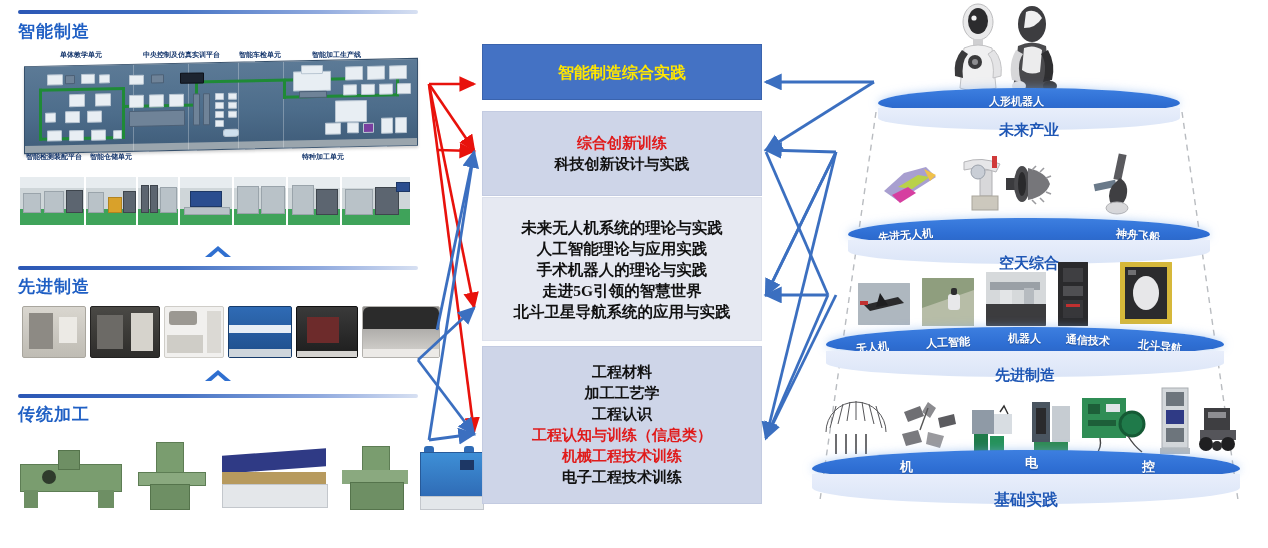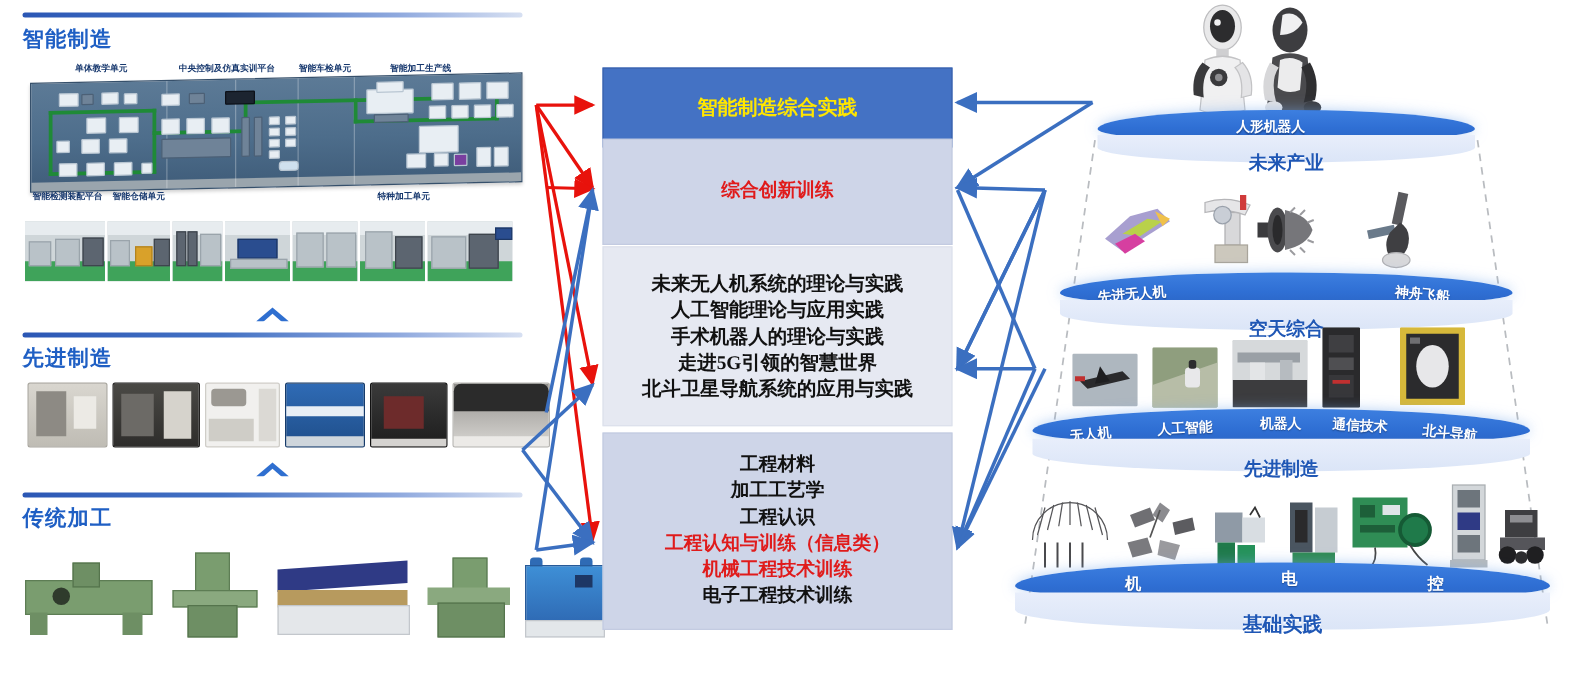--- a/index.html
+++ b/index.html
@@ -340,26 +340,27 @@
           <div style="position:absolute;left:0;top:6px;width:62px;height:44px;background:linear-gradient(180deg,#3e8fd6 0%,#2f6bb5 100%);border:1px solid #275a99;"></div>
           <div style="position:absolute;left:0;top:50px;width:62px;height:12px;background:#e3e7ea;border:1px solid #c3c7cc;"></div>
           <div style="position:absolute;left:40px;top:14px;width:14px;height:10px;background:#1d3765;"></div>
         </div>
       </div>
     </div>
   </div>
 
   <div class="center-col">
 
-    <div class="cbox hero" style="top:54px;height:64px;">
+    <div class="cbox hero" style="top:44px;height:56px;">
       <div class="cline yellow">智能制造综合实践</div>
     </div>
 
     <div class="cbox pale" style="top:111px;height:85px;">
       <div class="cline red">综合创新训练</div>
+      <div class="cline">科技创新设计与实践</div>
     </div>
 
     <div class="cbox palest" style="top:197px;height:144px;">
       <div class="cline big">未来无人机系统的理论与实践</div>
       <div class="cline big">人工智能理论与应用实践</div>
       <div class="cline big">手术机器人的理论与实践</div>
       <div class="cline big">走进5G引领的智慧世界</div>
       <div class="cline big">北斗卫星导航系统的应用与实践</div>
     </div>
 

